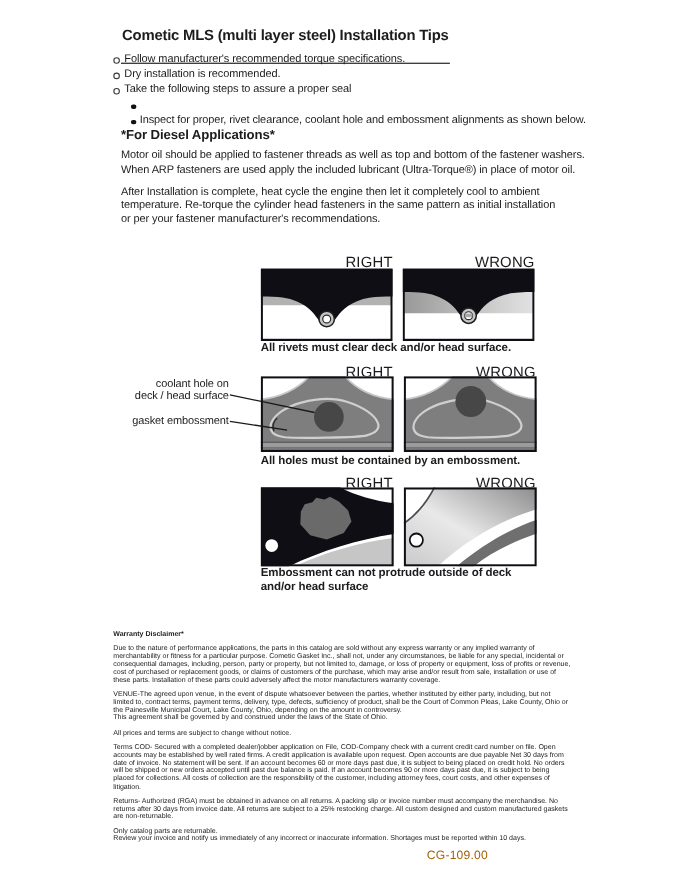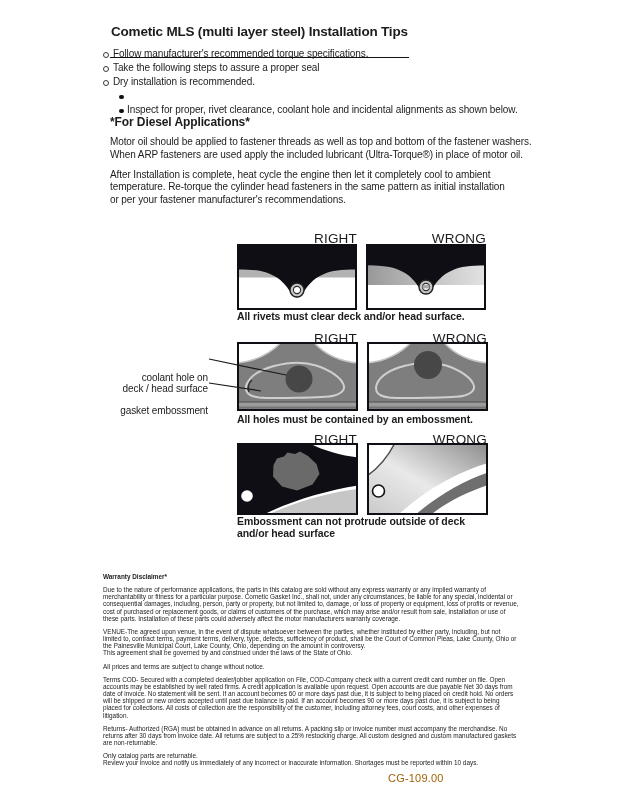--- a/index.html
+++ b/index.html
@@ -21,21 +21,21 @@
   .b-fill{width:4.5px;height:4.5px;background:#111;border-radius:50%;margin:3.5px 3.5px 0 0;flex:none;}
 
   .diesel{left:110px;top:115px;width:432px;font-size:10px;letter-spacing:-0.1px;}
   .diesel h2{font-size:12px;font-weight:bold;margin:0 0 7px 0;letter-spacing:-0.1px;}
   .diesel p{margin:0 0 7px 0;line-height:12.8px;}
 
   .dg-label{width:120px;text-align:right;font-size:13.5px;color:#1a1a1a;letter-spacing:0.2px;}
   .dg-caption{font-size:10.5px;font-weight:bold;letter-spacing:-0.1px;line-height:11.5px;}
   .panel{display:block;}
 
-  .ann{width:112px;text-align:right;font-size:10px;line-height:11px;letter-spacing:-0.1px;margin-top:28px;}
+  .ann{width:112px;text-align:right;font-size:10px;line-height:11px;letter-spacing:-0.1px;}
   .leader{pointer-events:none;}
 
   .disclaimer{left:103px;top:573px;width:416px;font-size:6.4px;line-height:7.15px;color:#222;}
   .disclaimer .h{font-weight:bold;margin:0 0 6px 0;}
   .disclaimer .blk{margin:0 0 6px 0;}
   .disclaimer .blk p{margin:0;}
 
   .doc-code{left:388px;top:760px;font-size:11px;letter-spacing:0.2px;color:#a16207;margin-top:12px;}
 </style>
 </head>
@@ -45,32 +45,32 @@
 
   <h1 class="abs title">Cometic MLS (multi layer steel) Installation Tips</h1>
 
   <div class="abs tips">
     <div class="tip-row">
       <span class="b-open"></span>
       <span>Follow manufacturer's recommended torque specifications.</span>
     </div>
     <div class="tip-row">
       <span class="b-open"></span>
-      <span>Take the following steps to assure a proper seal</span>
+      <span>Dry installation is recommended.</span>
     </div>
     <div class="tip-row">
       <span class="b-open"></span>
-      <span>Dry installation is recommended.</span>
+      <span>Take the following steps to assure a proper seal</span>
     </div>
     <div class="tip-row sub">
       <span class="b-fill"></span>
     </div>
     <div class="tip-row sub">
       <span class="b-fill"></span>
-      <span>Inspect for proper, rivet clearance, coolant hole and incidental alignments as shown below.</span>
+      <span>Inspect for proper, rivet clearance, coolant hole and embossment alignments as shown below.</span>
     </div>
   </div>
 
   <div class="abs diesel">
     <h2>*For Diesel Applications*</h2>
     <p class="pre">Motor oil should be applied to fastener threads as well as top and bottom of the fastener washers.
 When ARP fasteners are used apply the included lubricant (Ultra-Torque®) in place of motor oil.</p>
     <p class="pre">After Installation is complete, heat cycle the engine then let it completely cool to ambient
 temperature. Re-torque the cylinder head fasteners in the same pattern as initial installation
 or per your fastener manufacturer's recommendations.</p>

